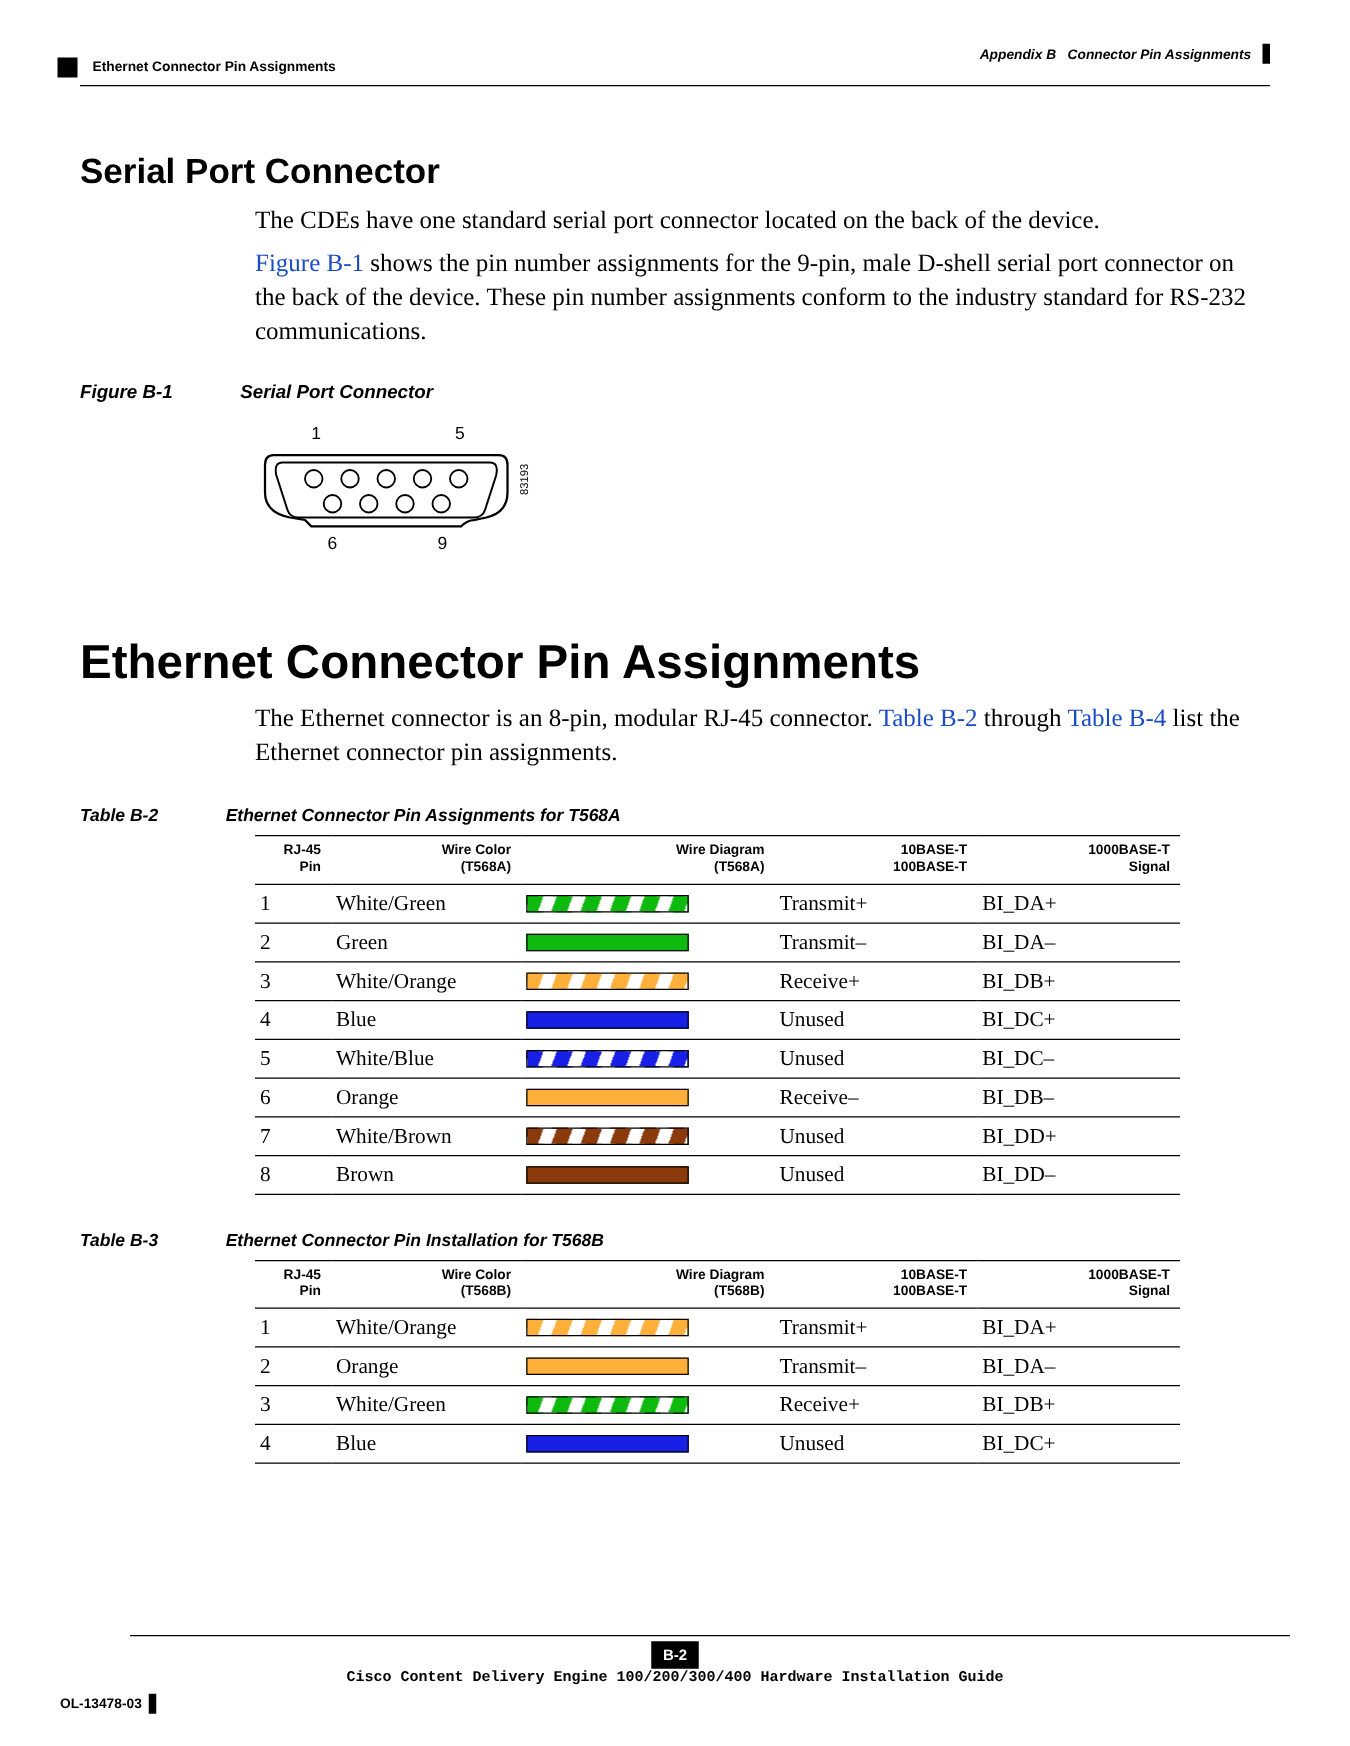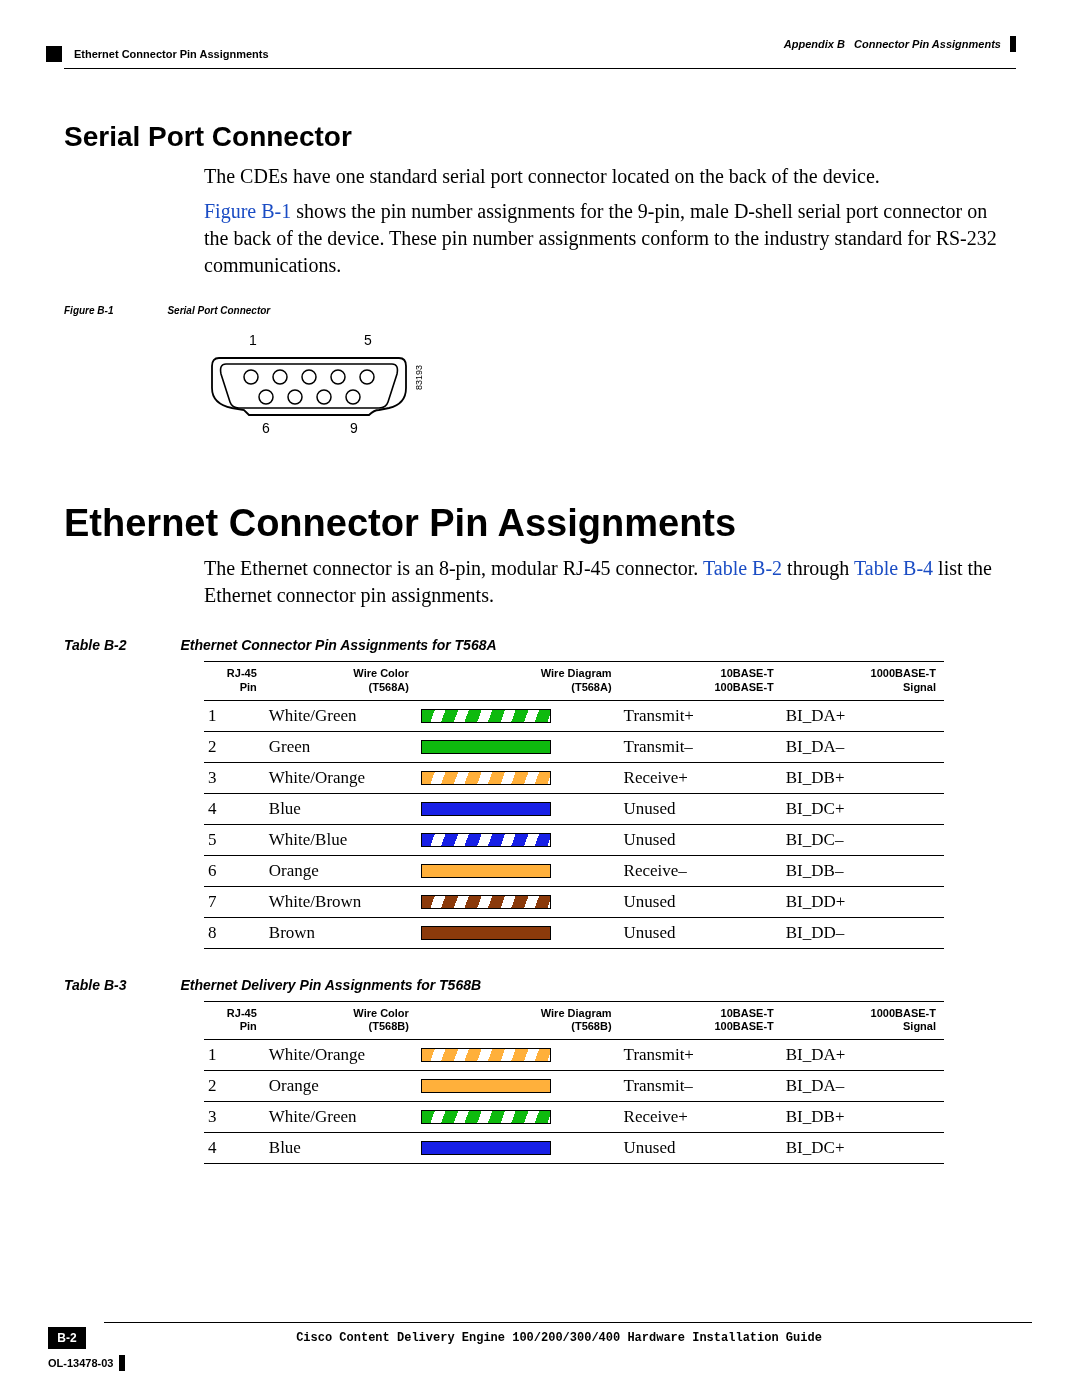--- a/index.html
+++ b/index.html
@@ -84,21 +84,21 @@
   }
   .indent {
     margin-left: 140px;
     margin-right: 10px;
   }
   .link { color: #1a4cc4; }
   .fig-caption {
     font-family: Arial, Helvetica, sans-serif;
     font-weight: bold;
     font-style: italic;
-    font-size: 10px;
+    font-size: 15px;
     margin: 26px 0 10px 0;
   }
   .fig-caption .figlabel { margin-right: 54px; }
 
   
   .serial-svg { margin-left: 140px; margin-top: 4px; }
 
   
   .tbl-caption {
     font-family: Liberation Sans, sans-serif;
@@ -166,20 +166,21 @@
   .foot-rule {
     border: none;
     border-top: 1px solid #000;
     margin: 0;
   }
   .foot-row {
     display: flex;
     justify-content: space-between;
     align-items: center;
     margin-top: 4px;
+    flex-direction: column;
   }
   .foot-title {
     font-family: Liberation Mono, monospace;
     font-weight: bold;
     font-size: 12px;
     text-align: center;
     flex: 1;
   }
   .page-num-box {
     width: 38px;
@@ -359,21 +360,21 @@
             <span class="wire solid c-brown"></span>
           </td>
           <td>Unused</td>
           <td>BI_DD–</td>
         </tr>
       </tbody>
   </table>
 
   
   <div class="tbl-caption indent">
-    <span class="tlabel">Table B-3</span><span>Ethernet Delivery Pin Assignments for T568B</span>
+    <span class="tlabel">Table B-3</span><span>Ethernet Connector Pin Installation for T568B</span>
   </div>
 
   <table class="pin-table">
     <thead>
       <tr>
         <th class="col-pin"><span>RJ-45</span><br><span>Pin</span></th>
         <th class="col-color"><span>Wire Color</span><br><span>(T568B)</span></th>
         <th class="col-diag"><span>Wire Diagram</span><br><span>(T568B)</span></th>
         <th class="col-10b"><span>10BASE-T</span><br><span>100BASE-T</span></th>
         <th class="col-1000b"><span>1000BASE-T</span><br><span>Signal</span></th>

